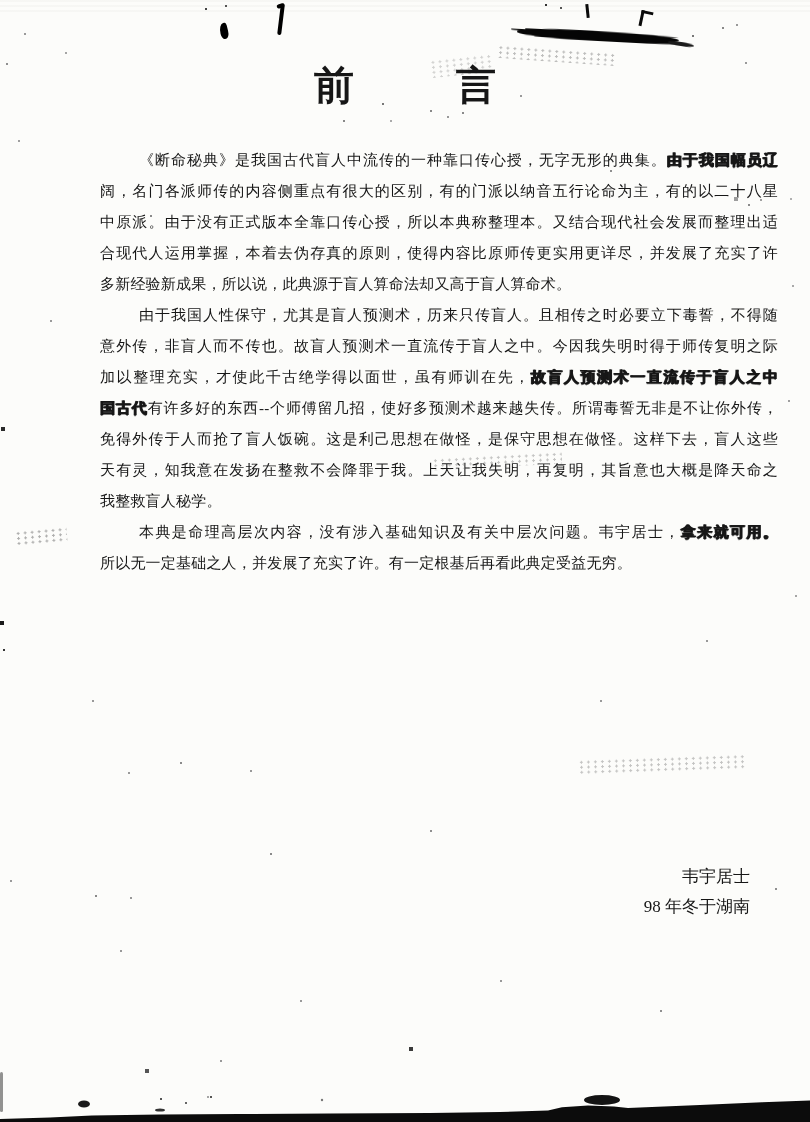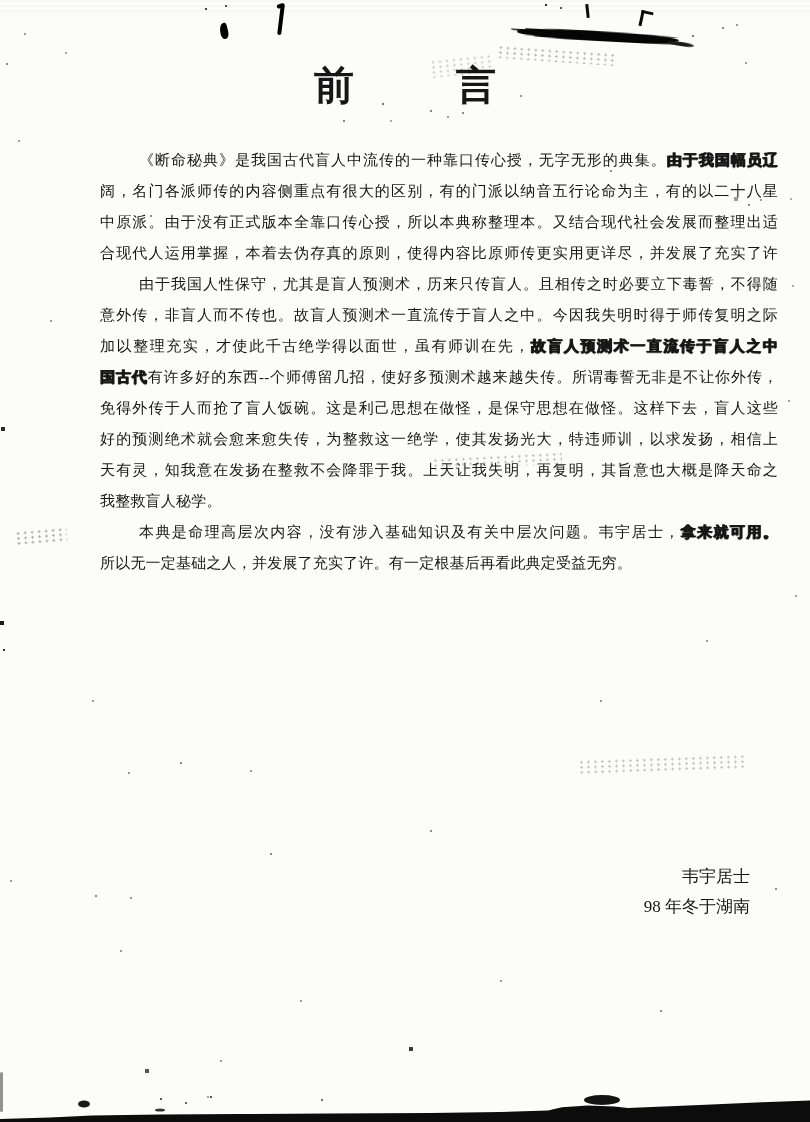--- a/index.html
+++ b/index.html
@@ -122,26 +122,26 @@
   <div class="page-title">
     <span>前</span>
     <span>言</span>
   </div>
 
   <div class="body-text" id="body-paragraphs">
       <div class="line indent"><span>《断命秘典》是我国古代盲人中流传的一种靠口传心授，无字无形的典集。</span><span class="smear">由于我国幅员辽</span></div>
       <div class="line"><span>阔，名门各派师传的内容侧重点有很大的区别，有的门派以纳音五行论命为主，有的以二十八星</span></div>
       <div class="line"><span>中原派。由于没有正式版本全靠口传心授，所以本典称整理本。又结合现代社会发展而整理出适</span></div>
       <div class="line"><span>合现代人运用掌握，本着去伪存真的原则，使得内容比原师传更实用更详尽，并发展了充实了许</span></div>
+      <div class="line last"><span>多新经验新成果，所以说，此典源于盲人算命法却又高于盲人算命术。</span></div>
       <div class="line indent"><span>由于我国人性保守，尤其是盲人预测术，历来只传盲人。且相传之时必要立下毒誓，不得随</span></div>
       <div class="line"><span>意外传，非盲人而不传也。故盲人预测术一直流传于盲人之中。今因我失明时得于师传复明之际</span></div>
       <div class="line"><span>加以整理充实，才使此千古绝学得以面世，虽有师训在先，</span><span class="smear">故盲人预测术一直流传于盲人之中</span></div>
       <div class="line"><span class="smear">国古代</span><span>有许多好的东西--个师傅留几招，使好多预测术越来越失传。所谓毒誓无非是不让你外传，</span></div>
       <div class="line"><span>免得外传于人而抢了盲人饭碗。这是利己思想在做怪，是保守思想在做怪。这样下去，盲人这些</span></div>
-      <div class="line"><span>好的预测绝术就会愈来愈失传，为整救这一绝学，使其发扬光大，特违师训，以求发扬，相信上</span></div>
       <div class="line"><span>天有灵，知我意在发扬在整救不会降罪于我。上天让我失明，再复明，其旨意也大概是降天命之</span></div>
       <div class="line last"><span>我整救盲人秘学。</span></div>
       <div class="line indent"><span>本典是命理高层次内容，没有涉入基础知识及有关中层次问题。韦宇居士，</span><span class="smear">拿来就可用。</span></div>
       <div class="line last"><span>所以无一定基础之人，并发展了充实了许。有一定根基后再看此典定受益无穷。</span></div>
     </div>
 
   <div class="dot-scatter scatter-under-smear"></div>
   <div class="dot-scatter scatter-mid-left"></div>
   <div class="dot-scatter scatter-lower-right"></div>
 

